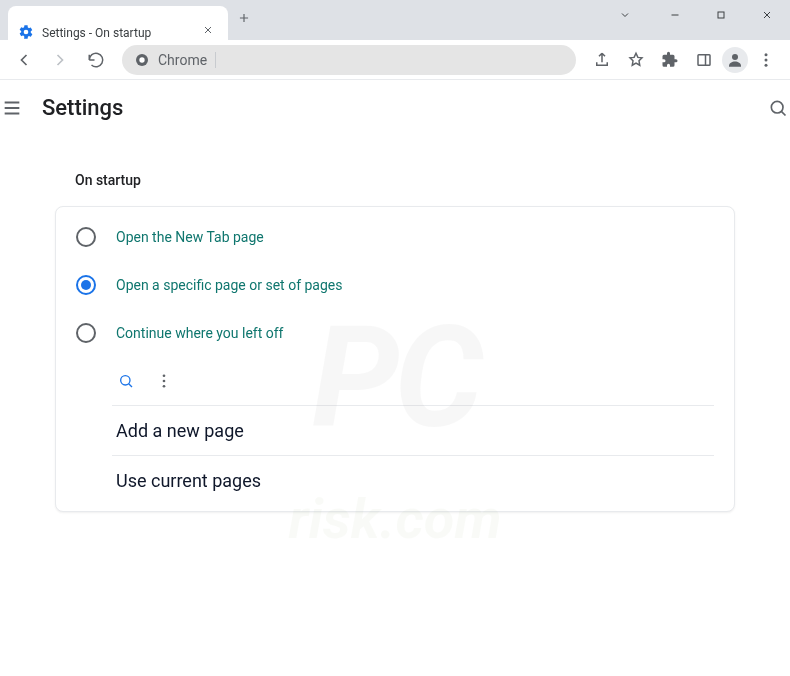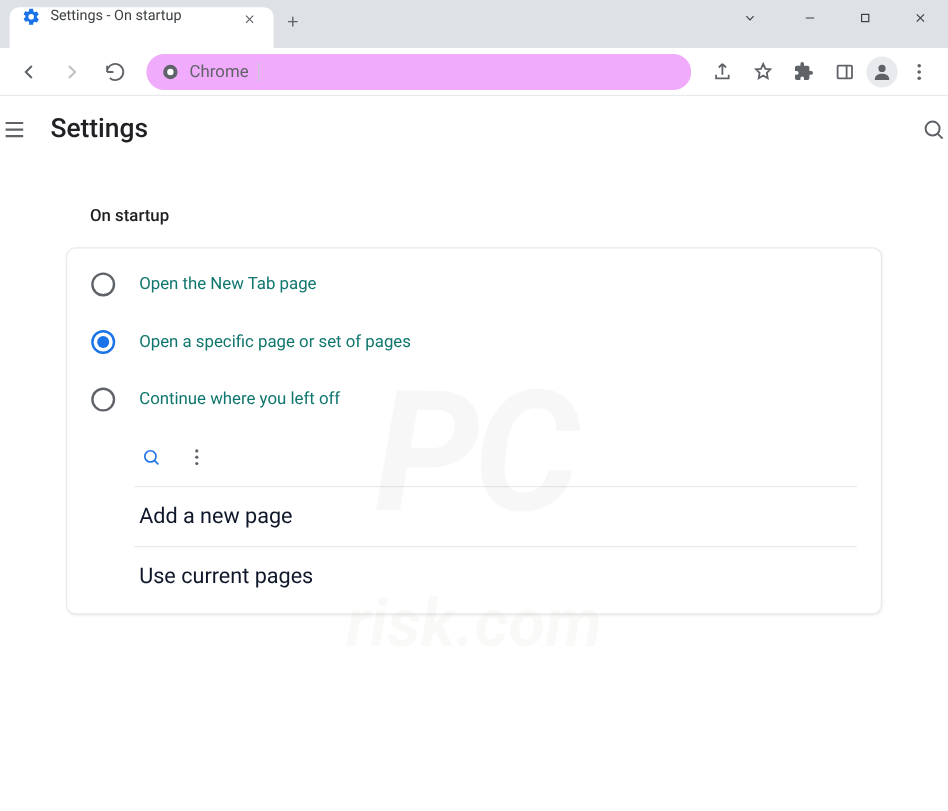--- a/index.html
+++ b/index.html
@@ -1,34 +1,34 @@
 <!DOCTYPE html>
 <html><head>
   <meta charset="utf-8">
   <style>
     * { margin: 0; padding: 0; box-sizing: border-box; font-family: "Segoe UI", Roboto, Arial, sans-serif; }
     body { width: 790px; height: 676px; background: #fff; overflow: hidden; position: relative; }
 
     
     .titlebar { height: 40px; background: #dee1e6; display: flex; align-items: flex-end; }
-    .tab { margin-left: 8px; height: 34px; background: #fff; border-radius: 8px 8px 0 0; display: flex; align-items: flex-start; padding: 0 10px; gap: 8px; min-width: 220px; }
+    .tab { margin-left: 8px; height: 34px; background: #fff; border-radius: 8px 8px 0 0; display: flex; align-items: flex-end; padding: 0 10px; gap: 8px; min-width: 220px; }
     .tab .favicon { width: 16px; height: 16px; color: #1a73e8; }
     .tab-title { font-size: 12px; color: #3c4043; flex: 1; white-space: nowrap; overflow: hidden; text-overflow: ellipsis; }
     .tab-close, .newtab-btn { width: 20px; height: 20px; display: flex; align-items: center; justify-content: center; color: #5f6368; border-radius: 50%; }
     .newtab-btn { margin-left: 6px; align-self: center; margin-bottom: 4px; }
     .win-controls { margin-left: auto; display: flex; height: 100%; align-items: flex-start; }
     .win-btn { width: 46px; height: 30px; display: flex; align-items: center; justify-content: center; color: #3c4043; }
     .win-btn svg { width: 12px; height: 12px; }
     .win-chevron { margin-right: 4px; }
 
     
     .toolbar { height: 40px; background: #fff; border-bottom: 1px solid #e8eaed; display: flex; align-items: center; padding: 0 8px; gap: 4px; }
     .tool-btn { width: 32px; height: 32px; display: flex; align-items: center; justify-content: center; color: #5f6368; border-radius: 50%; }
     .tool-btn.disabled { color: #bdc1c6; }
-    .omnibox { flex: 1; height: 30px; background: #f0abfc; border-radius: 15px; display: flex; align-items: center; padding: 0 12px; gap: 8px; margin: 0 6px; font-size: 14px; }
+    .omnibox { flex: 1; height: 30px; background: #e5e5e5; border-radius: 15px; display: flex; align-items: center; padding: 0 12px; gap: 8px; margin: 0 6px; font-size: 14px; }
     .omnibox .secure { width: 16px; height: 16px; color: #5f6368; }
     .omni-prefix { color: #5f6368; }
     .omni-sep { width: 1px; height: 16px; background: #c8cbcf; }
     .omni-url { color: #3c4043; }
     .omni-path { color: #5f6368; }
     .right-icons { display: flex; gap: 2px; align-items: center; }
     .right-icons .tool-btn svg { width: 18px; height: 18px; }
     .avatar { width: 26px; height: 26px; background: #e8eaed; border-radius: 50%; display: flex; align-items: center; justify-content: center; color: #5f6368; }
 
     

